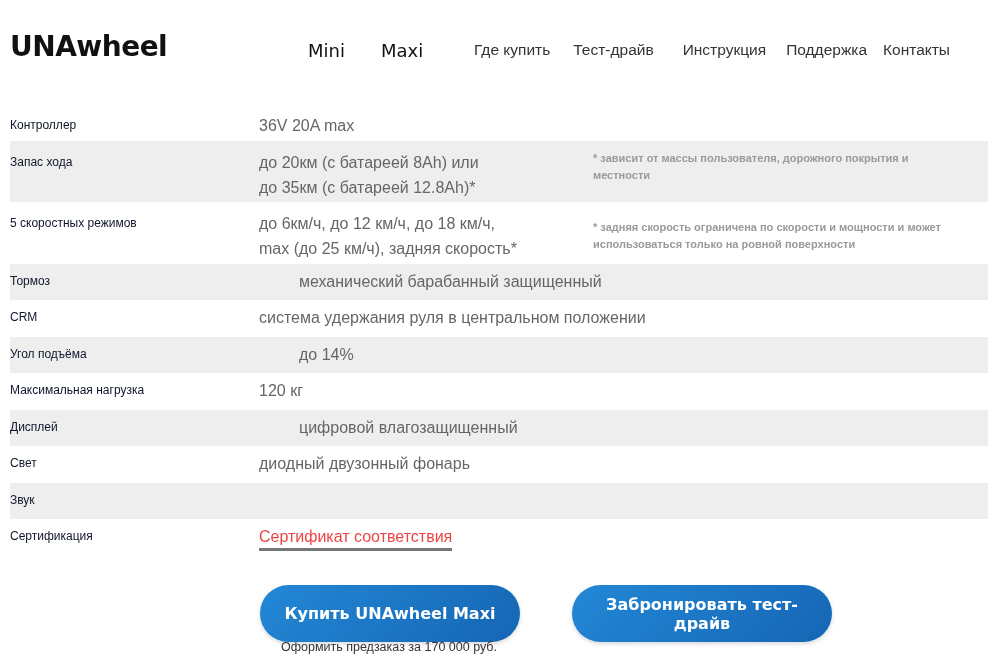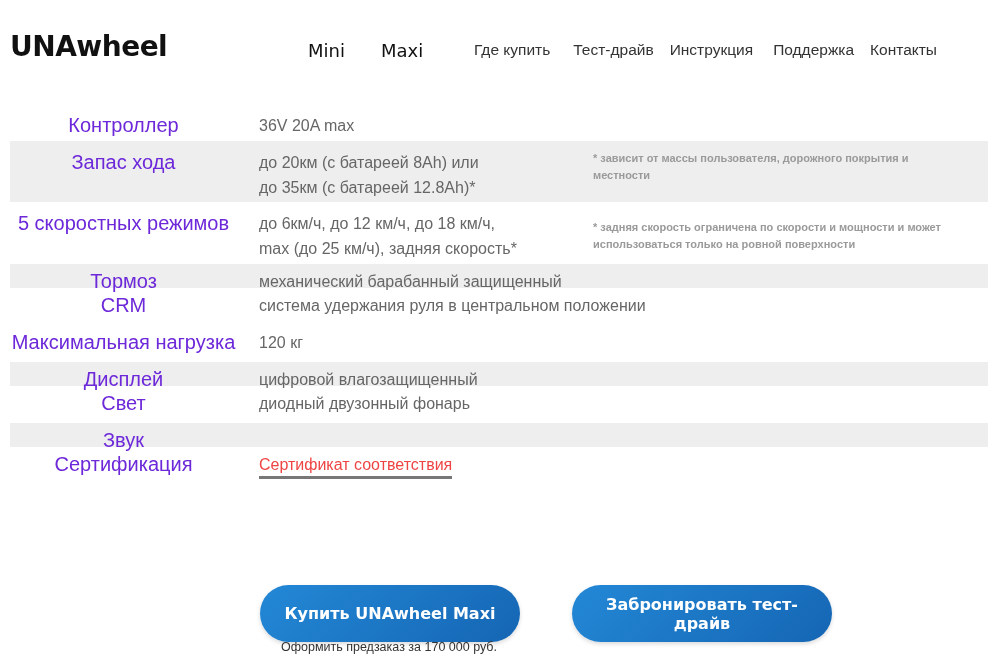--- a/index.html
+++ b/index.html
@@ -11,42 +11,42 @@
   .logo {
     position: absolute; left: 10px; top: 30px;
     font-family: "DejaVu Sans", sans-serif; font-weight: bold;
     font-size: 28px; letter-spacing: -0.5px; color: #111;
   }
   .model-nav { position: absolute; top: 40px; left: 308px; display: flex; gap: 36px; }
   .model-nav a { font-size: 18px; color: #111; text-decoration: none; font-family: "DejaVu Sans", sans-serif; }
   .main-nav { position: absolute; top: 41px; left: 474px; display: flex; }
   .main-nav a { font-size: 15.5px; color: #333; text-decoration: none; margin-right: 0; }
   .main-nav a:nth-child(1) { margin-right: 23px; text-align: right; }
-  .main-nav a:nth-child(2) { margin-right: 16px; }
+  .main-nav a:nth-child(2) { margin-right: 29px; }
   .main-nav a:nth-child(3) { margin-right: 20px; }
   .main-nav a:nth-child(4) { margin-right: 16px; }
 
   .specs { position: absolute; left: 10px; top: 104px; width: 978px; }
   .row { display: flex; align-items: flex-start; position: relative; }
   .row.gray { background: #eeeeee; }
   .row .label {
-    width: 227px; text-align: center; font-size: 20px; color: #6d28d9;
+    width: 227px; text-align: left; font-size: 12px; color: #0f172a;
     padding-top: 9px; flex: none;
   }
   .row .value {
     padding-left: 22px; font-size: 16px; color: #666; padding-top: 9px;
     line-height: 25px; width: 310px; flex: none; white-space: nowrap;
   }
   .row .label { line-height: 25px; }
   .row .note {
     font-size: 11px; color: #9a9a9a; line-height: 17px; padding-top: 9px;
     padding-left: 24px; font-weight: bold; width: 400px;
   }
   .row.h37 { height: 37px; }
-  .row.h36 { height: 24px; }
+  .row.h36 { height: 36px; gap: 40px; }
   .row.h61 { height: 61px; }
   .row.h62 { height: 62px; }
   .cert-link {
     color: #ef4444; text-decoration: none; border-bottom: 3px solid #777;
     padding-bottom: 3px;
   }
 
   .btn {
     position: absolute; top: 585px; width: 260px; height: 57px;
     border-radius: 29px; border: none; color: #fff;
@@ -108,20 +108,24 @@
     </div>
   </div>
   <div class="row gray h36">
     <div class="label" style="padding-top:5px">Тормоз</div>
     <div class="value" style="padding-top:5px">механический барабанный защищенный</div>
   </div>
   <div class="row h37">
     <div class="label" style="padding-top:5px">CRM</div>
     <div class="value" style="padding-top:5px">система удержания руля в центральном положении</div>
   </div>
+  <div class="row gray h36">
+    <div class="label" style="padding-top:5px">Угол подъёма</div>
+    <div class="value" style="padding-top:5px">до 14%</div>
+  </div>
   <div class="row h37">
     <div class="label" style="padding-top:5px">Максимальная нагрузка</div>
     <div class="value" style="padding-top:5px">120 кг</div>
   </div>
   <div class="row gray h36">
     <div class="label" style="padding-top:5px">Дисплей</div>
     <div class="value" style="padding-top:5px">цифровой влагозащищенный</div>
   </div>
   <div class="row h37">
     <div class="label" style="padding-top:5px">Свет</div>

